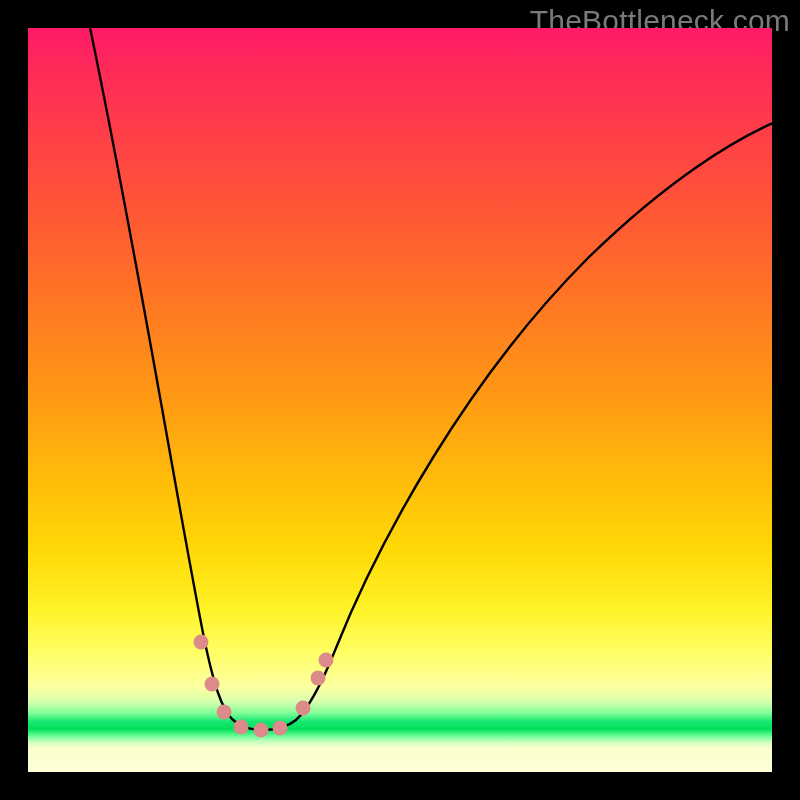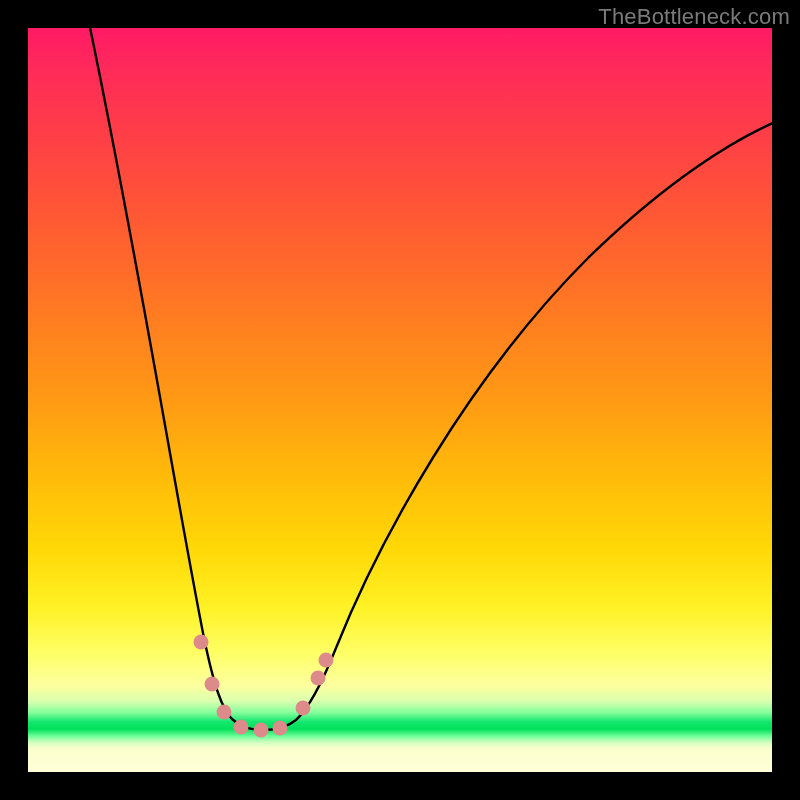--- a/index.html
+++ b/index.html
@@ -17,21 +17,21 @@
     top: 0;
     width: 800px;
     height: 800px;
     background: #000000;
   }
   .watermark {
     position: absolute;
     top: 4px;
     right: 10px;
     color: #7a7a7a;
-    font-size: 22px;
+    font-size: 30px;
     font-weight: 500;
     letter-spacing: 0.2px;
     user-select: none;
   }
   .plot {
     position: absolute;
     left: 28px;
     top: 28px;
     width: 744px;
     height: 744px;

